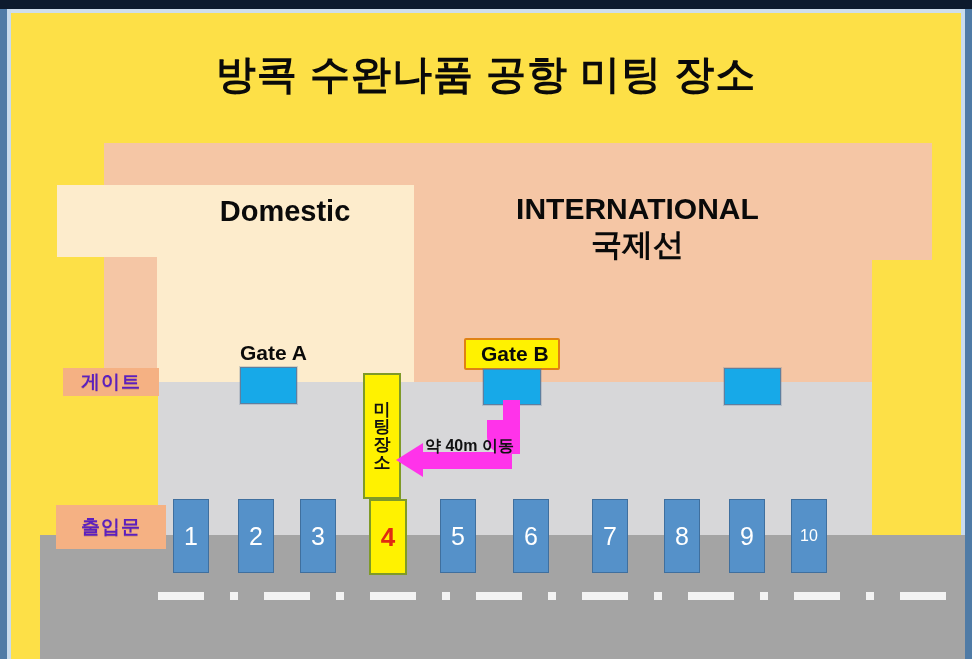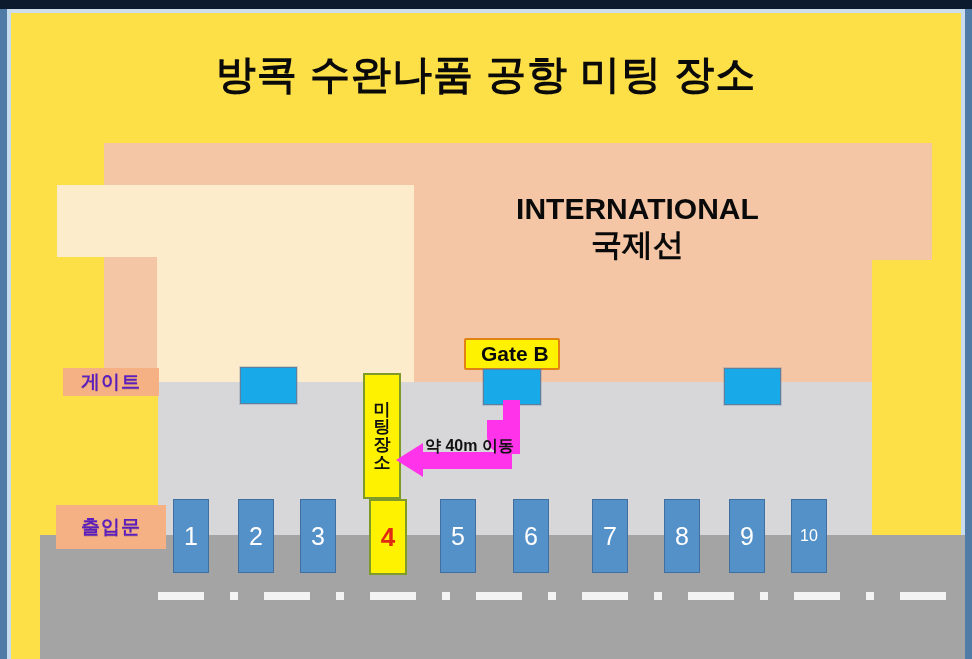--- a/index.html
+++ b/index.html
@@ -212,29 +212,31 @@
       <div class="dash-long" style="left: 424px;"></div>
       <div class="dash-dot" style="left: 496px;"></div>
       <div class="dash-long" style="left: 530px;"></div>
       <div class="dash-dot" style="left: 602px;"></div>
       <div class="dash-long" style="left: 636px;"></div>
       <div class="dash-dot" style="left: 708px;"></div>
       <div class="dash-long" style="left: 742px;"></div>
     </div>
 
   <div class="term-heading" id="heading-dom">
+    <span>Domestic</span>
   </div>
   <div class="term-heading" id="heading-intl">
     <span>INTERNATIONAL</span>
     <span class="kr">국제선</span>
   </div>
 
   <div class="side-label" id="label-gate">게이트</div>
   <div class="side-label" id="label-door">출입문</div>
 
+  <div class="gate-name" id="gate-a-name" style="left:206px;top:341px;width:135px;">Gate A</div>
   <div class="gate-box" id="gate-a-box" style="left:240px;top:367px;width:55px;height:35px;"></div>
 
   <div class="gate-name highlight" id="gate-b-name" style="left:464px;top:338px;padding-left:15px;">Gate B</div>
   <div class="gate-box" id="gate-b-box" style="left:483px;top:369px;width:56px;height:34px;"></div>
 
   <div class="gate-box" id="gate-c-box" style="left:724px;top:368px;width:55px;height:35px;"></div>
 
   <div class="meeting-sign" id="meeting-sign">
       <span>미</span>
       <span>팅</span>

